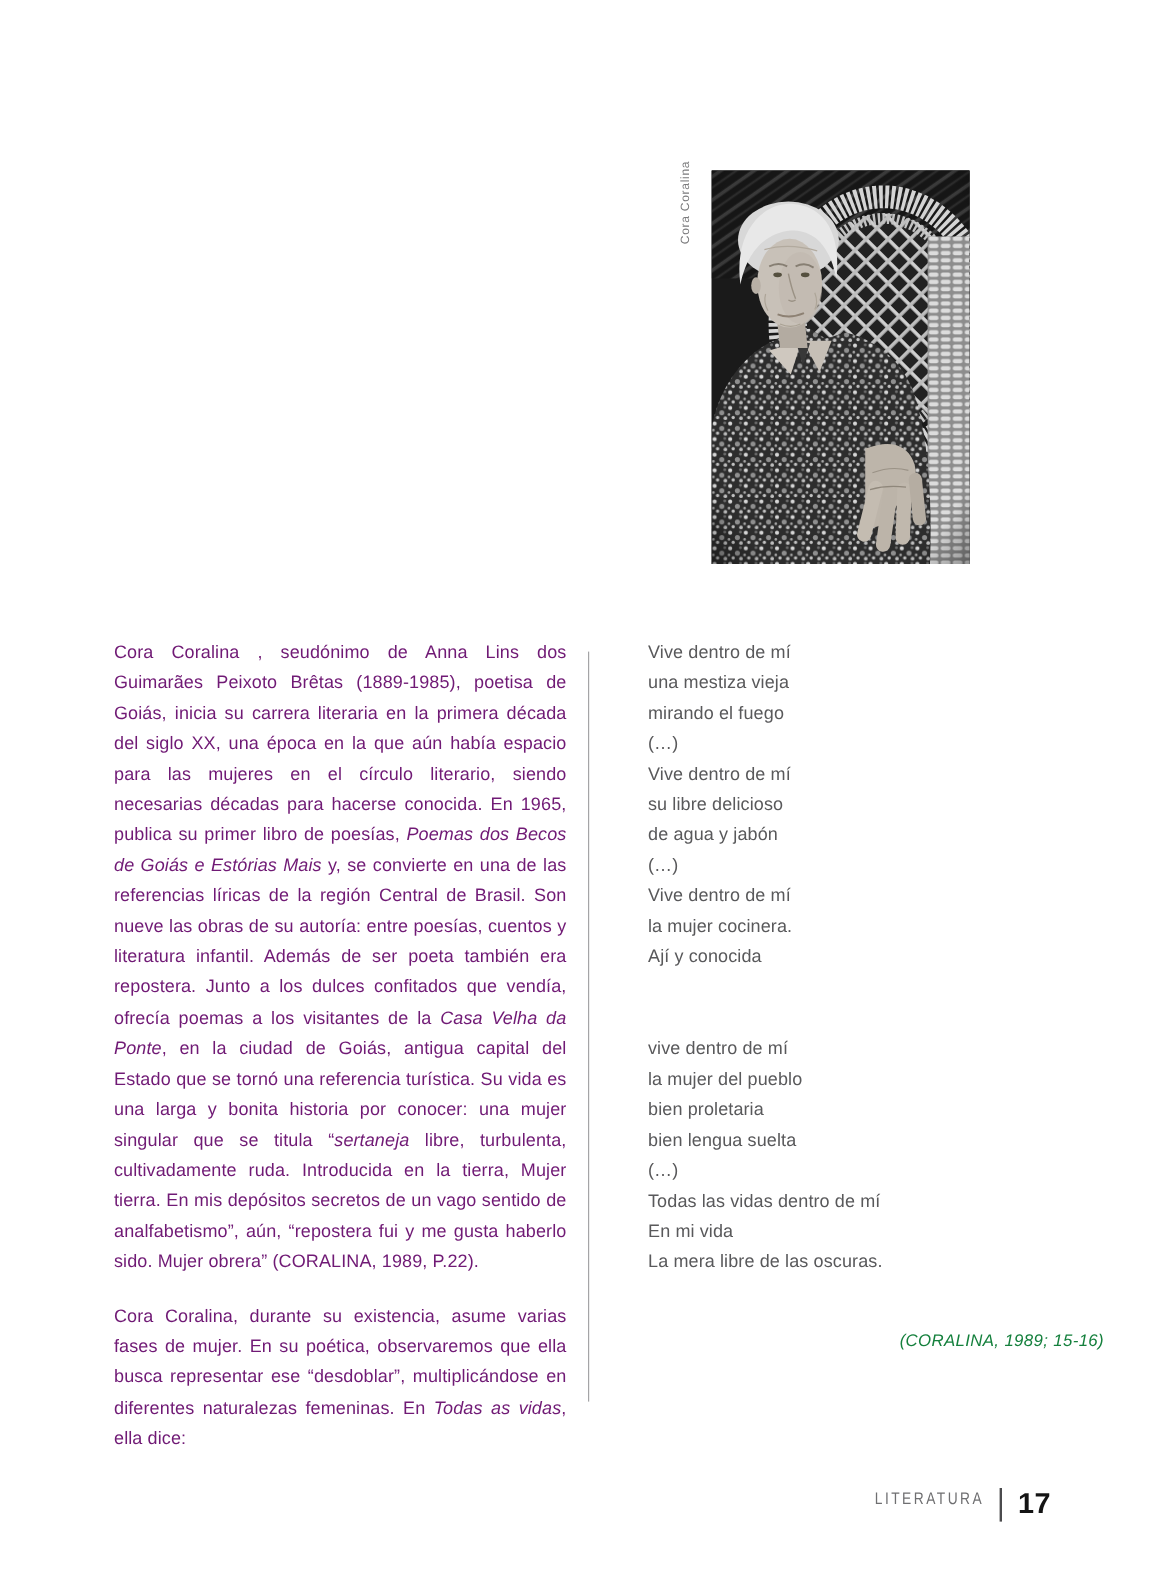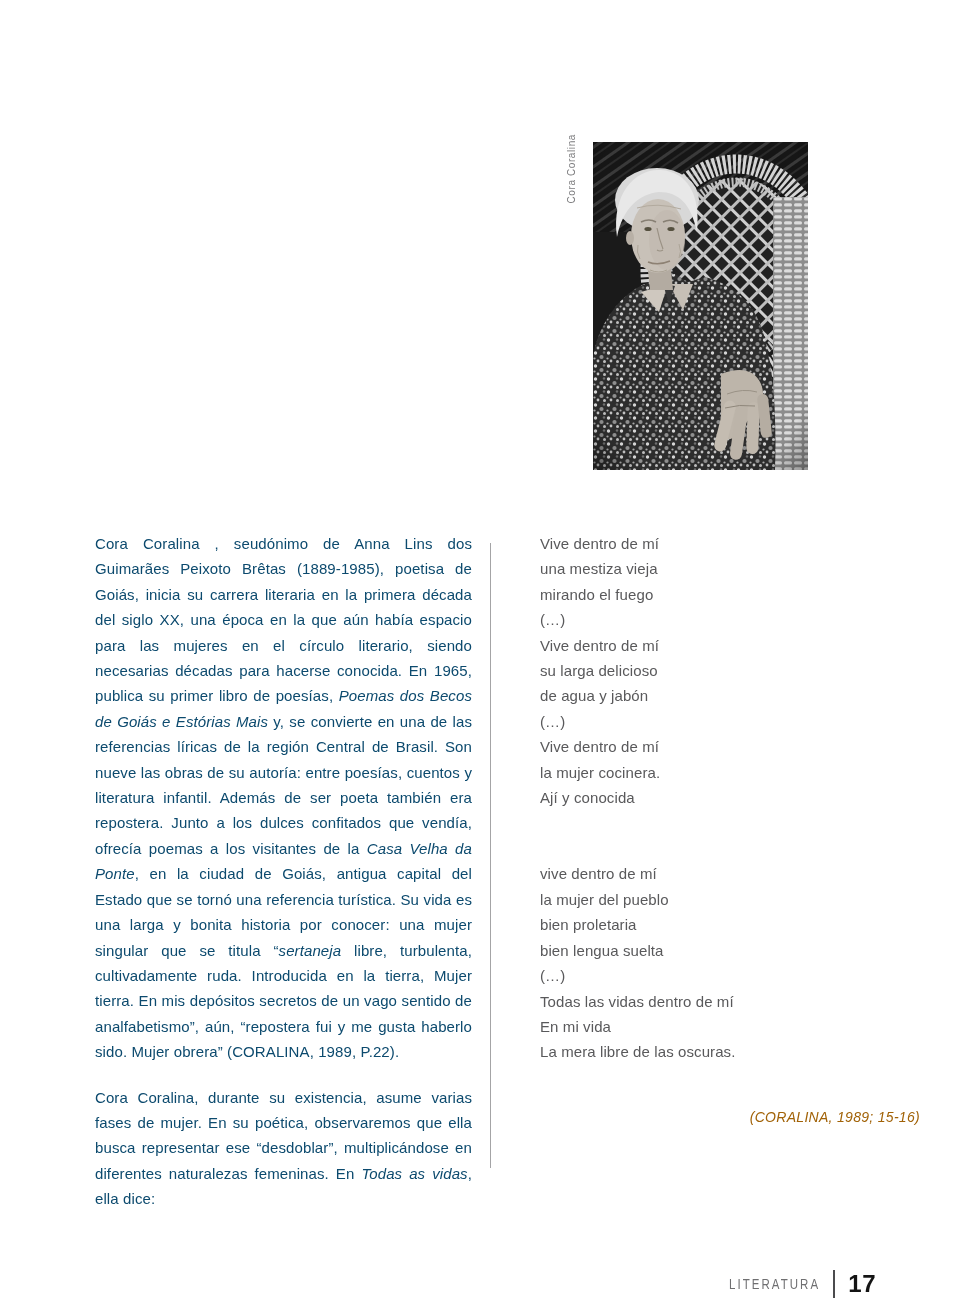--- a/index.html
+++ b/index.html
@@ -20,44 +20,44 @@
   }
   .photo-credit span {
     display:inline-block;
     writing-mode:vertical-rl; transform:rotate(180deg);
     white-space:nowrap;
     font-size:10px; letter-spacing:0.6px; color:#7b7b7d;
   }
   
   .col-left {
     position:absolute; left:95px; top:531px; width:377px;
-    font-size:15px; line-height:25.4px; color:#0c4a6e;
+    font-size:15px; line-height:25.4px; color:#701a75;
     text-align:justify; letter-spacing:0.1px;
   }
   .col-left p + p { margin-top:20px; }
   .col-left em { font-style:italic; }
   .divider {
     position:absolute; left:490px; top:543px; width:1px; height:625px;
     background:#a4a4a6;
   }
   .col-right {
     position:absolute; left:540px; top:531px; width:380px;
     font-size:15px; line-height:25.4px; color:#59595b;
     letter-spacing:0.1px;
   }
   .stanza-2 { margin-top:51px; }
   .poem-line { white-space:nowrap; }
   .citation {
     margin-top:40px; text-align:right; font-style:italic;
-    font-size:14px; color:#a16207; letter-spacing:0.3px;
+    font-size:14px; color:#15803d; letter-spacing:0.3px;
   }
   
   .footer {
     position:absolute; right:104px; top:1240px;
-    display:flex; align-items:center; gap:13px; height:32px;margin-top:28px;
+    display:flex; gap:13px; height:32px;
   }
   .footer-label {
     font-size:14px; letter-spacing:2.5px; color:#6f6f71;
     transform:scaleX(0.82); transform-origin:right center;
   }
   .footer-bar { width:2px; height:28px; background:#4b4b4d; }
   .footer-num { font-size:24px; font-weight:bold; color:#141414; letter-spacing:0.5px; }
 </style>
 </head>
 <body>
@@ -159,21 +159,21 @@
 
   <div class="divider"></div>
 
   <div class="col-right">
     <div class="stanza">
         <div class="poem-line">Vive dentro de mí</div>
         <div class="poem-line">una mestiza vieja</div>
         <div class="poem-line">mirando el fuego</div>
         <div class="poem-line">(…)</div>
         <div class="poem-line">Vive dentro de mí</div>
-        <div class="poem-line">su larga delicioso</div>
+        <div class="poem-line">su libre delicioso</div>
         <div class="poem-line">de agua y jabón</div>
         <div class="poem-line">(…)</div>
         <div class="poem-line">Vive dentro de mí</div>
         <div class="poem-line">la mujer cocinera.</div>
         <div class="poem-line">Ají y conocida</div>
       </div>
     <div class="stanza stanza-2">
         <div class="poem-line">vive dentro de mí</div>
         <div class="poem-line">la mujer del pueblo</div>
         <div class="poem-line">bien proletaria</div>

